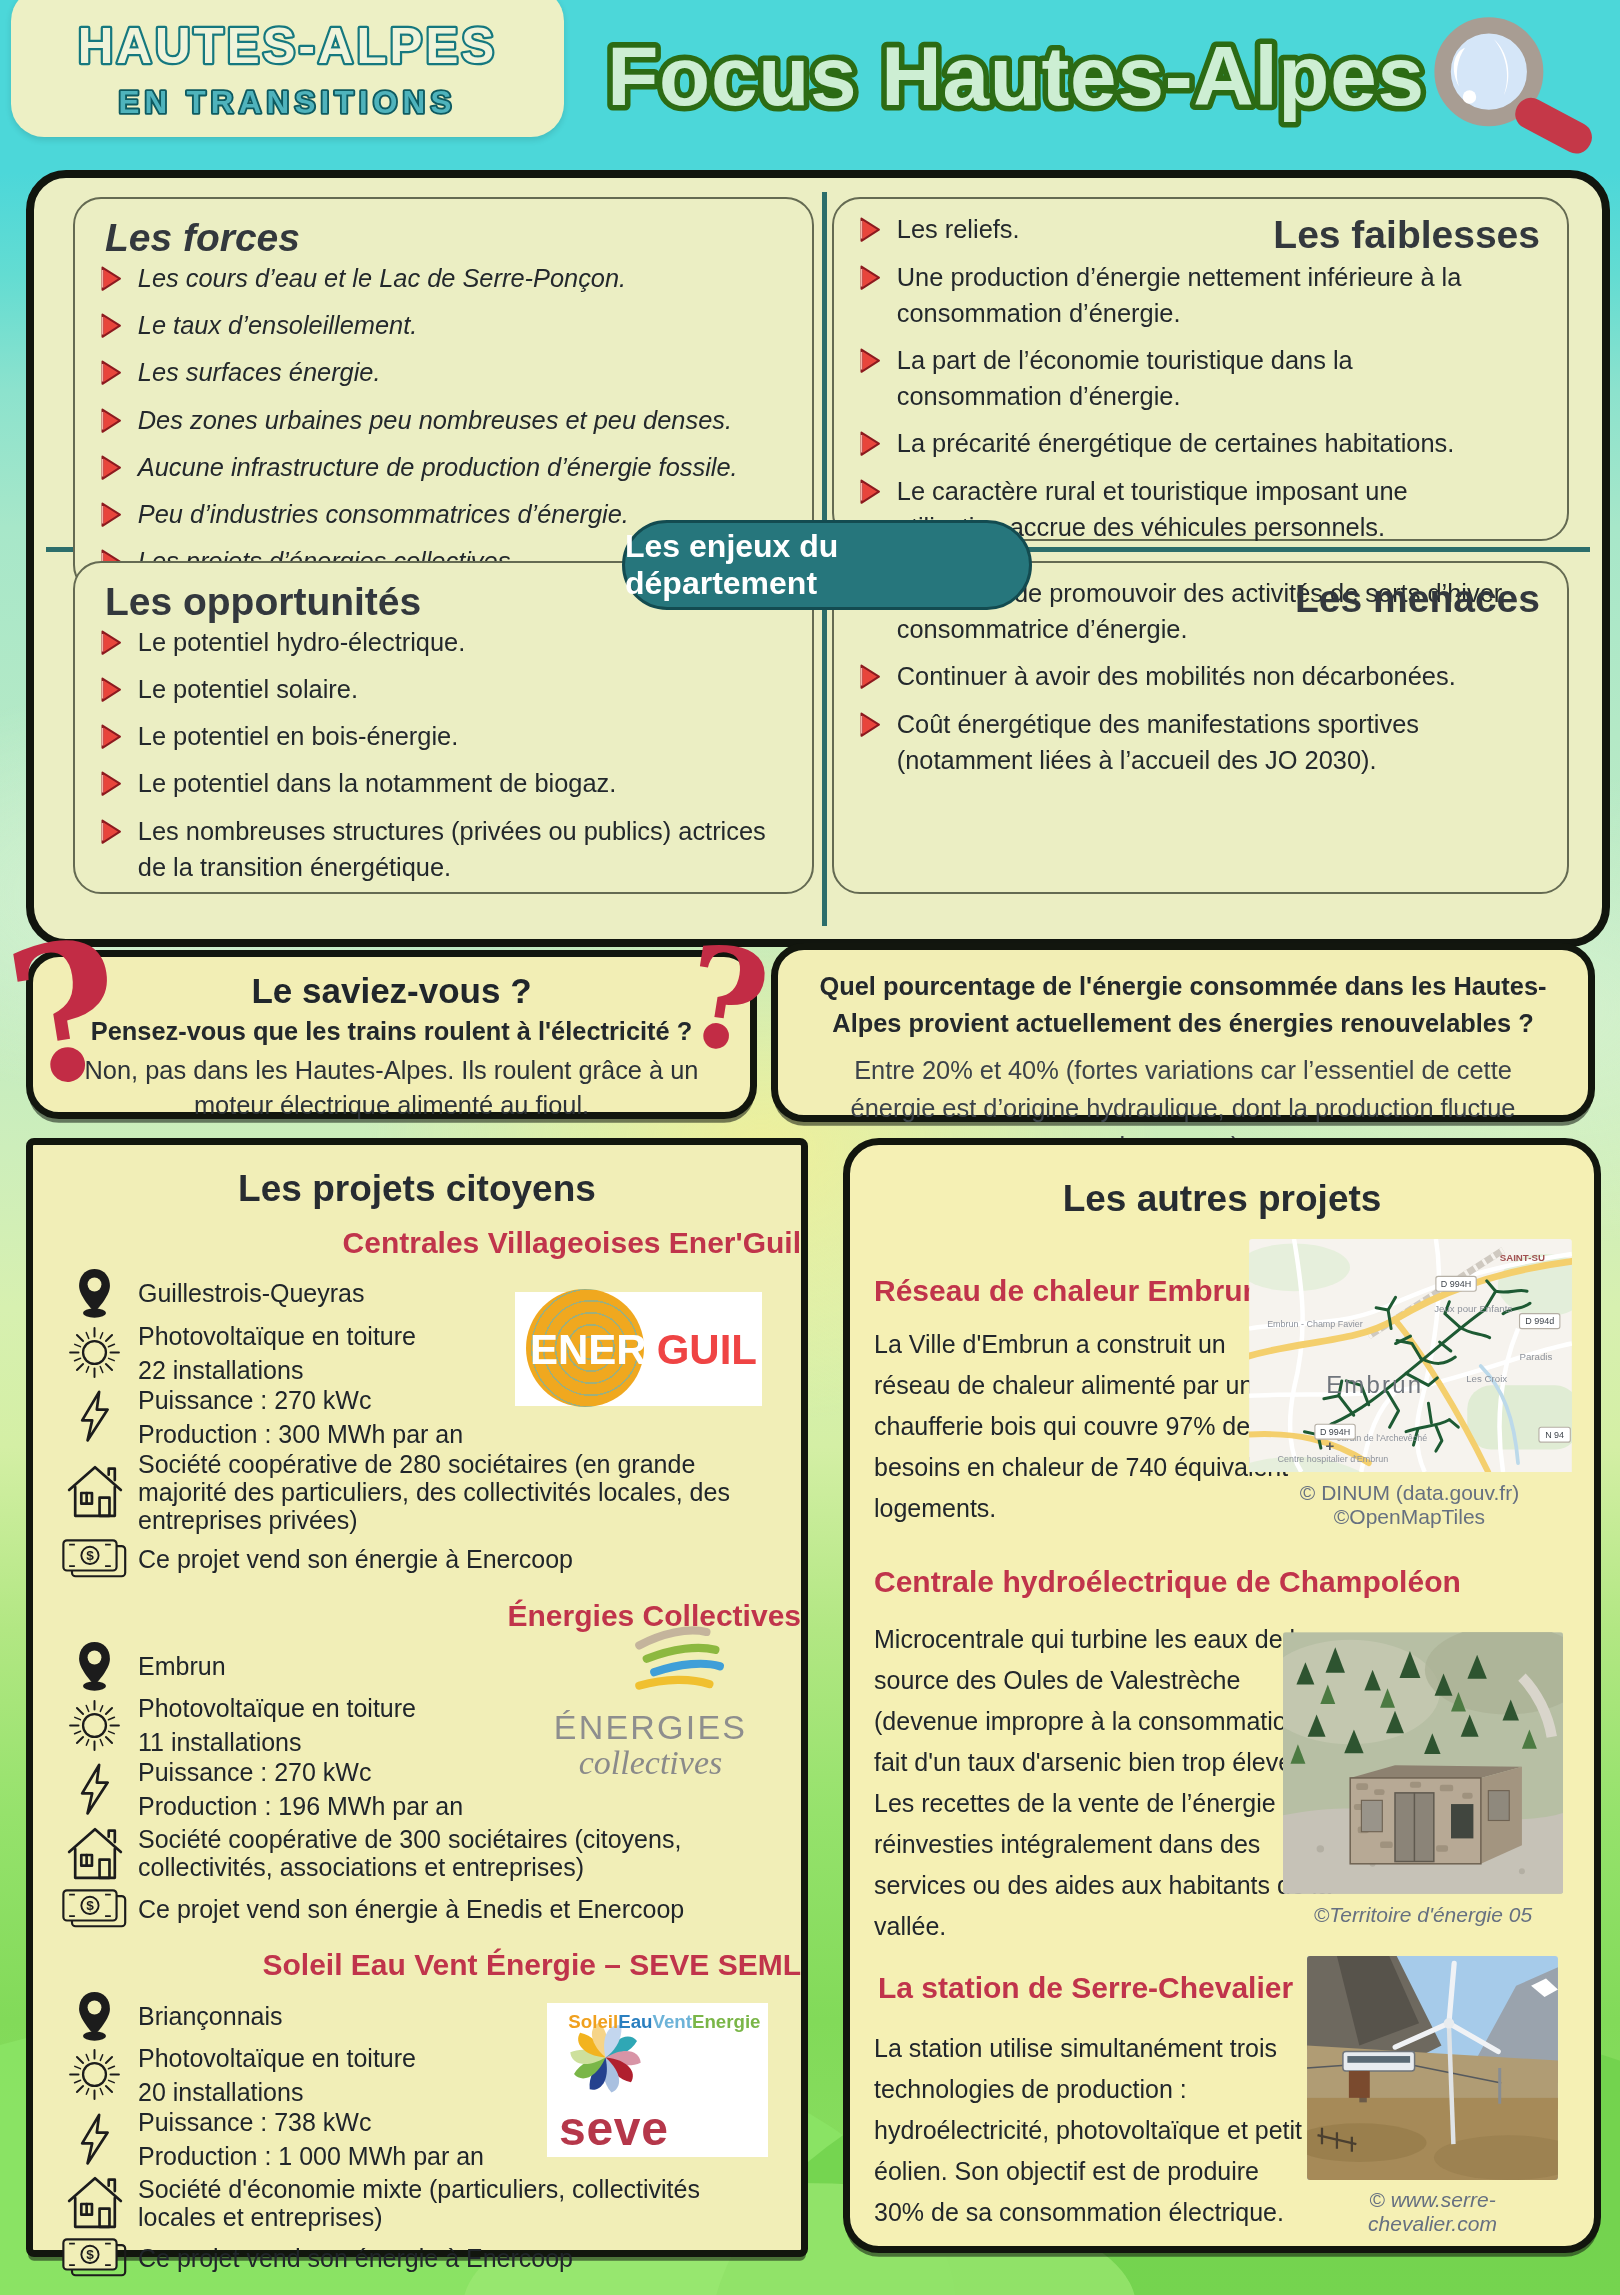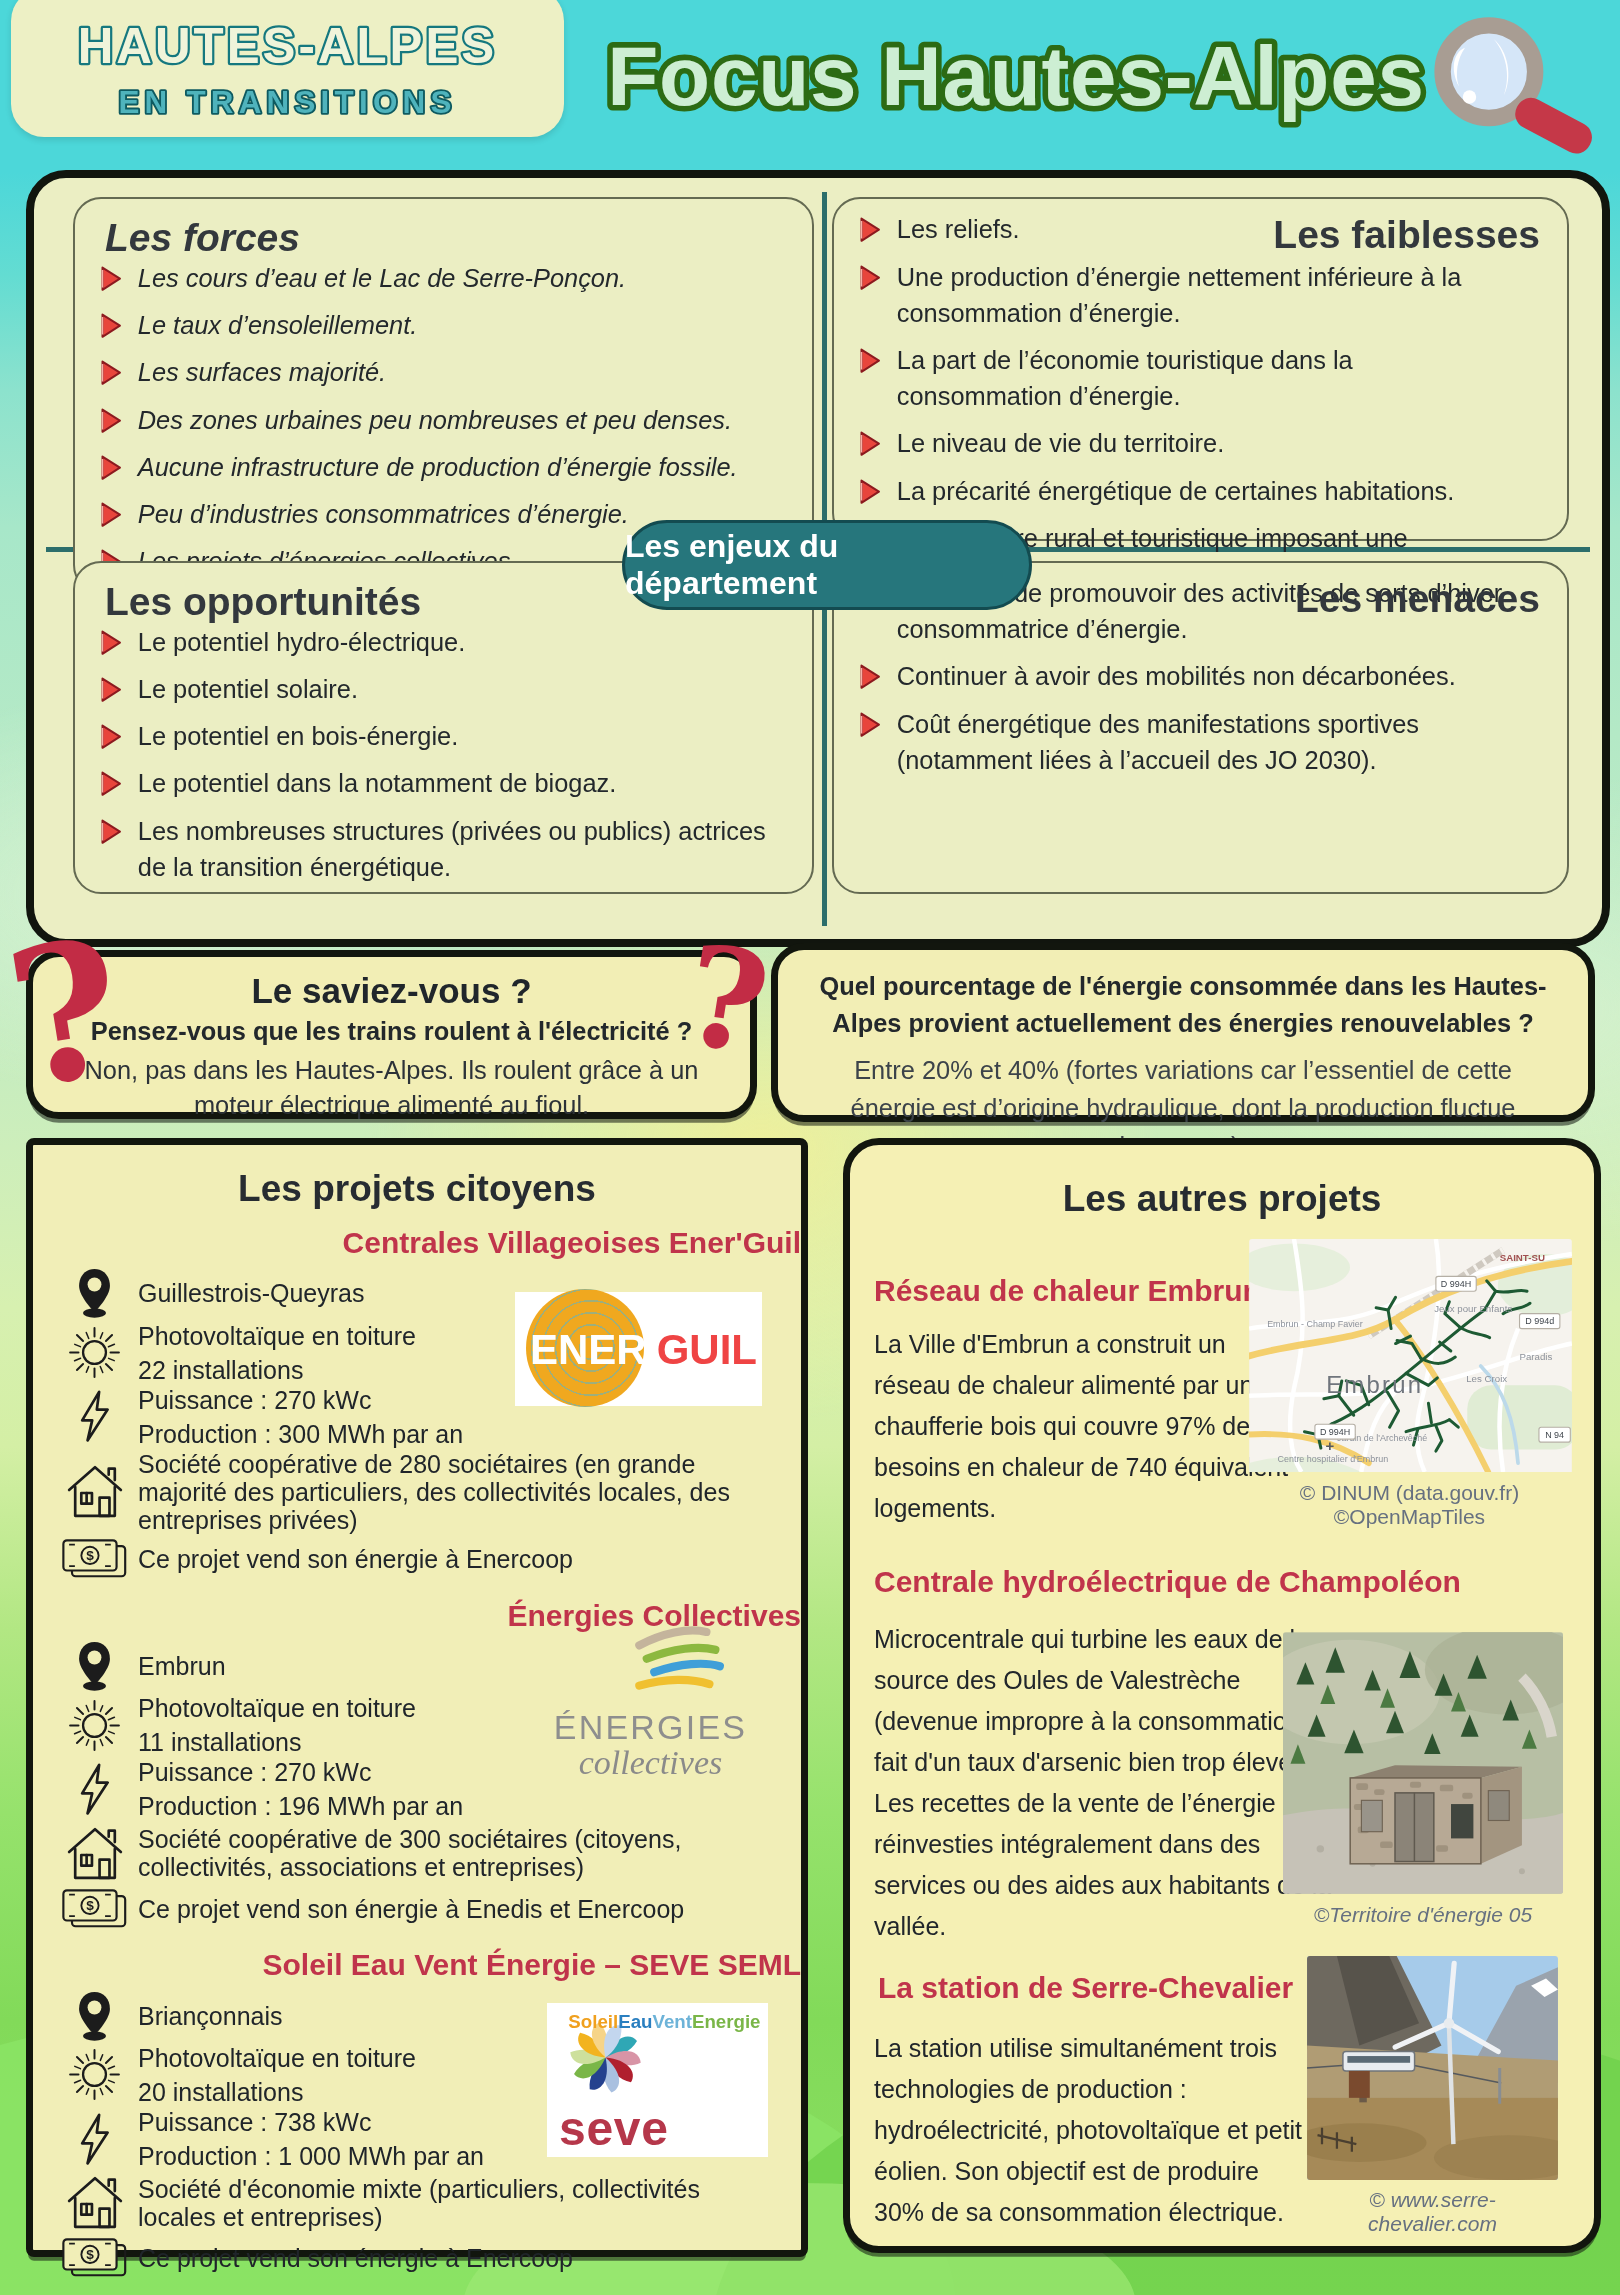--- a/index.html
+++ b/index.html
@@ -192,21 +192,21 @@
       <li>
           <svg width="22.4" height="25.4" viewBox="0 0 30 34">
             <use href="#i-arrow"></use>
           </svg>
           <span>Le taux d’ensoleillement.</span>
         </li>
       <li>
           <svg width="22.4" height="25.4" viewBox="0 0 30 34">
             <use href="#i-arrow"></use>
           </svg>
-          <span>Les surfaces majorité.</span>
+          <span>Les surfaces énergie.</span>
         </li>
       <li>
           <svg width="22.4" height="25.4" viewBox="0 0 30 34">
             <use href="#i-arrow"></use>
           </svg>
           <span>Des zones urbaines peu nombreuses et peu denses.</span>
         </li>
       <li>
           <svg width="22.4" height="25.4" viewBox="0 0 30 34">
             <use href="#i-arrow"></use>
@@ -241,26 +241,20 @@
           <svg width="22.4" height="25.4" viewBox="0 0 30 34">
             <use href="#i-arrow"></use>
           </svg>
           <span>Une production d’énergie nettement inférieure à la consommation d’énergie.</span>
         </li>
       <li>
           <svg width="22.4" height="25.4" viewBox="0 0 30 34">
             <use href="#i-arrow"></use>
           </svg>
           <span>La part de l’économie touristique dans la consommation d’énergie.</span>
-        </li>
-      <li>
-          <svg width="22.4" height="25.4" viewBox="0 0 30 34">
-            <use href="#i-arrow"></use>
-          </svg>
-          <span>Le niveau de vie du territoire.</span>
         </li>
       <li>
           <svg width="22.4" height="25.4" viewBox="0 0 30 34">
             <use href="#i-arrow"></use>
           </svg>
           <span>La précarité énergétique de certaines habitations.</span>
         </li>
       <li>
           <svg width="22.4" height="25.4" viewBox="0 0 30 34">
             <use href="#i-arrow"></use>

